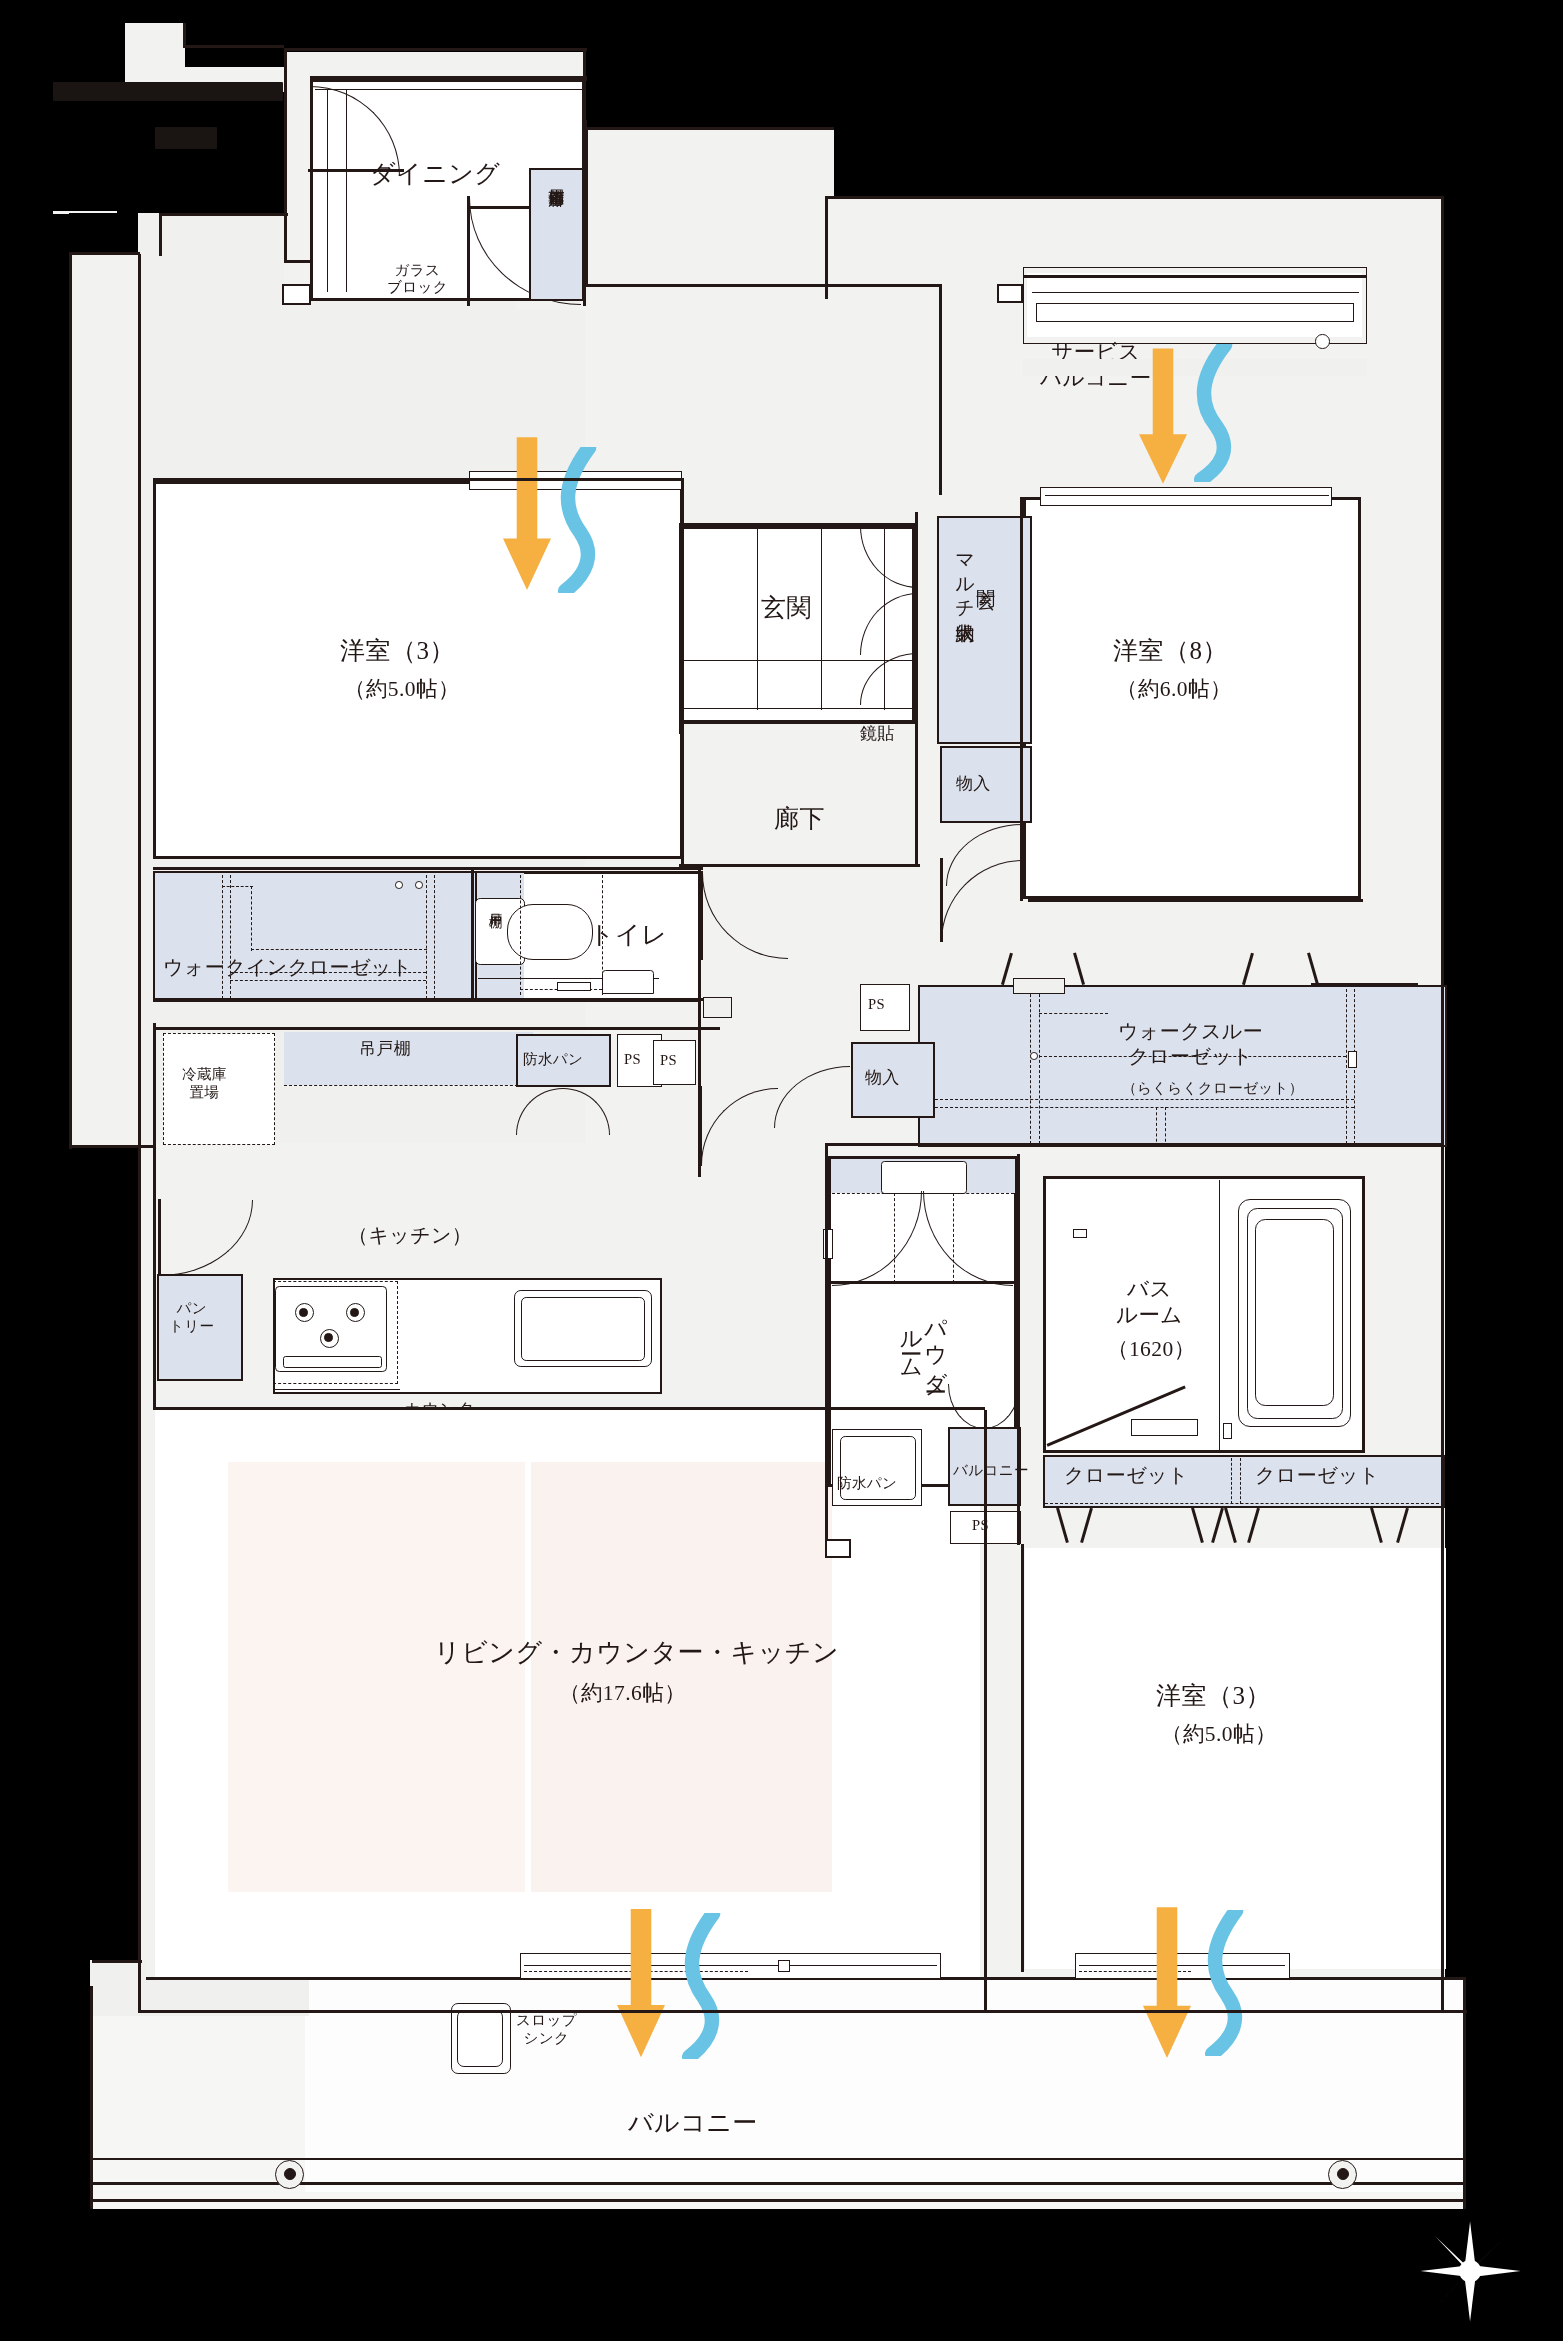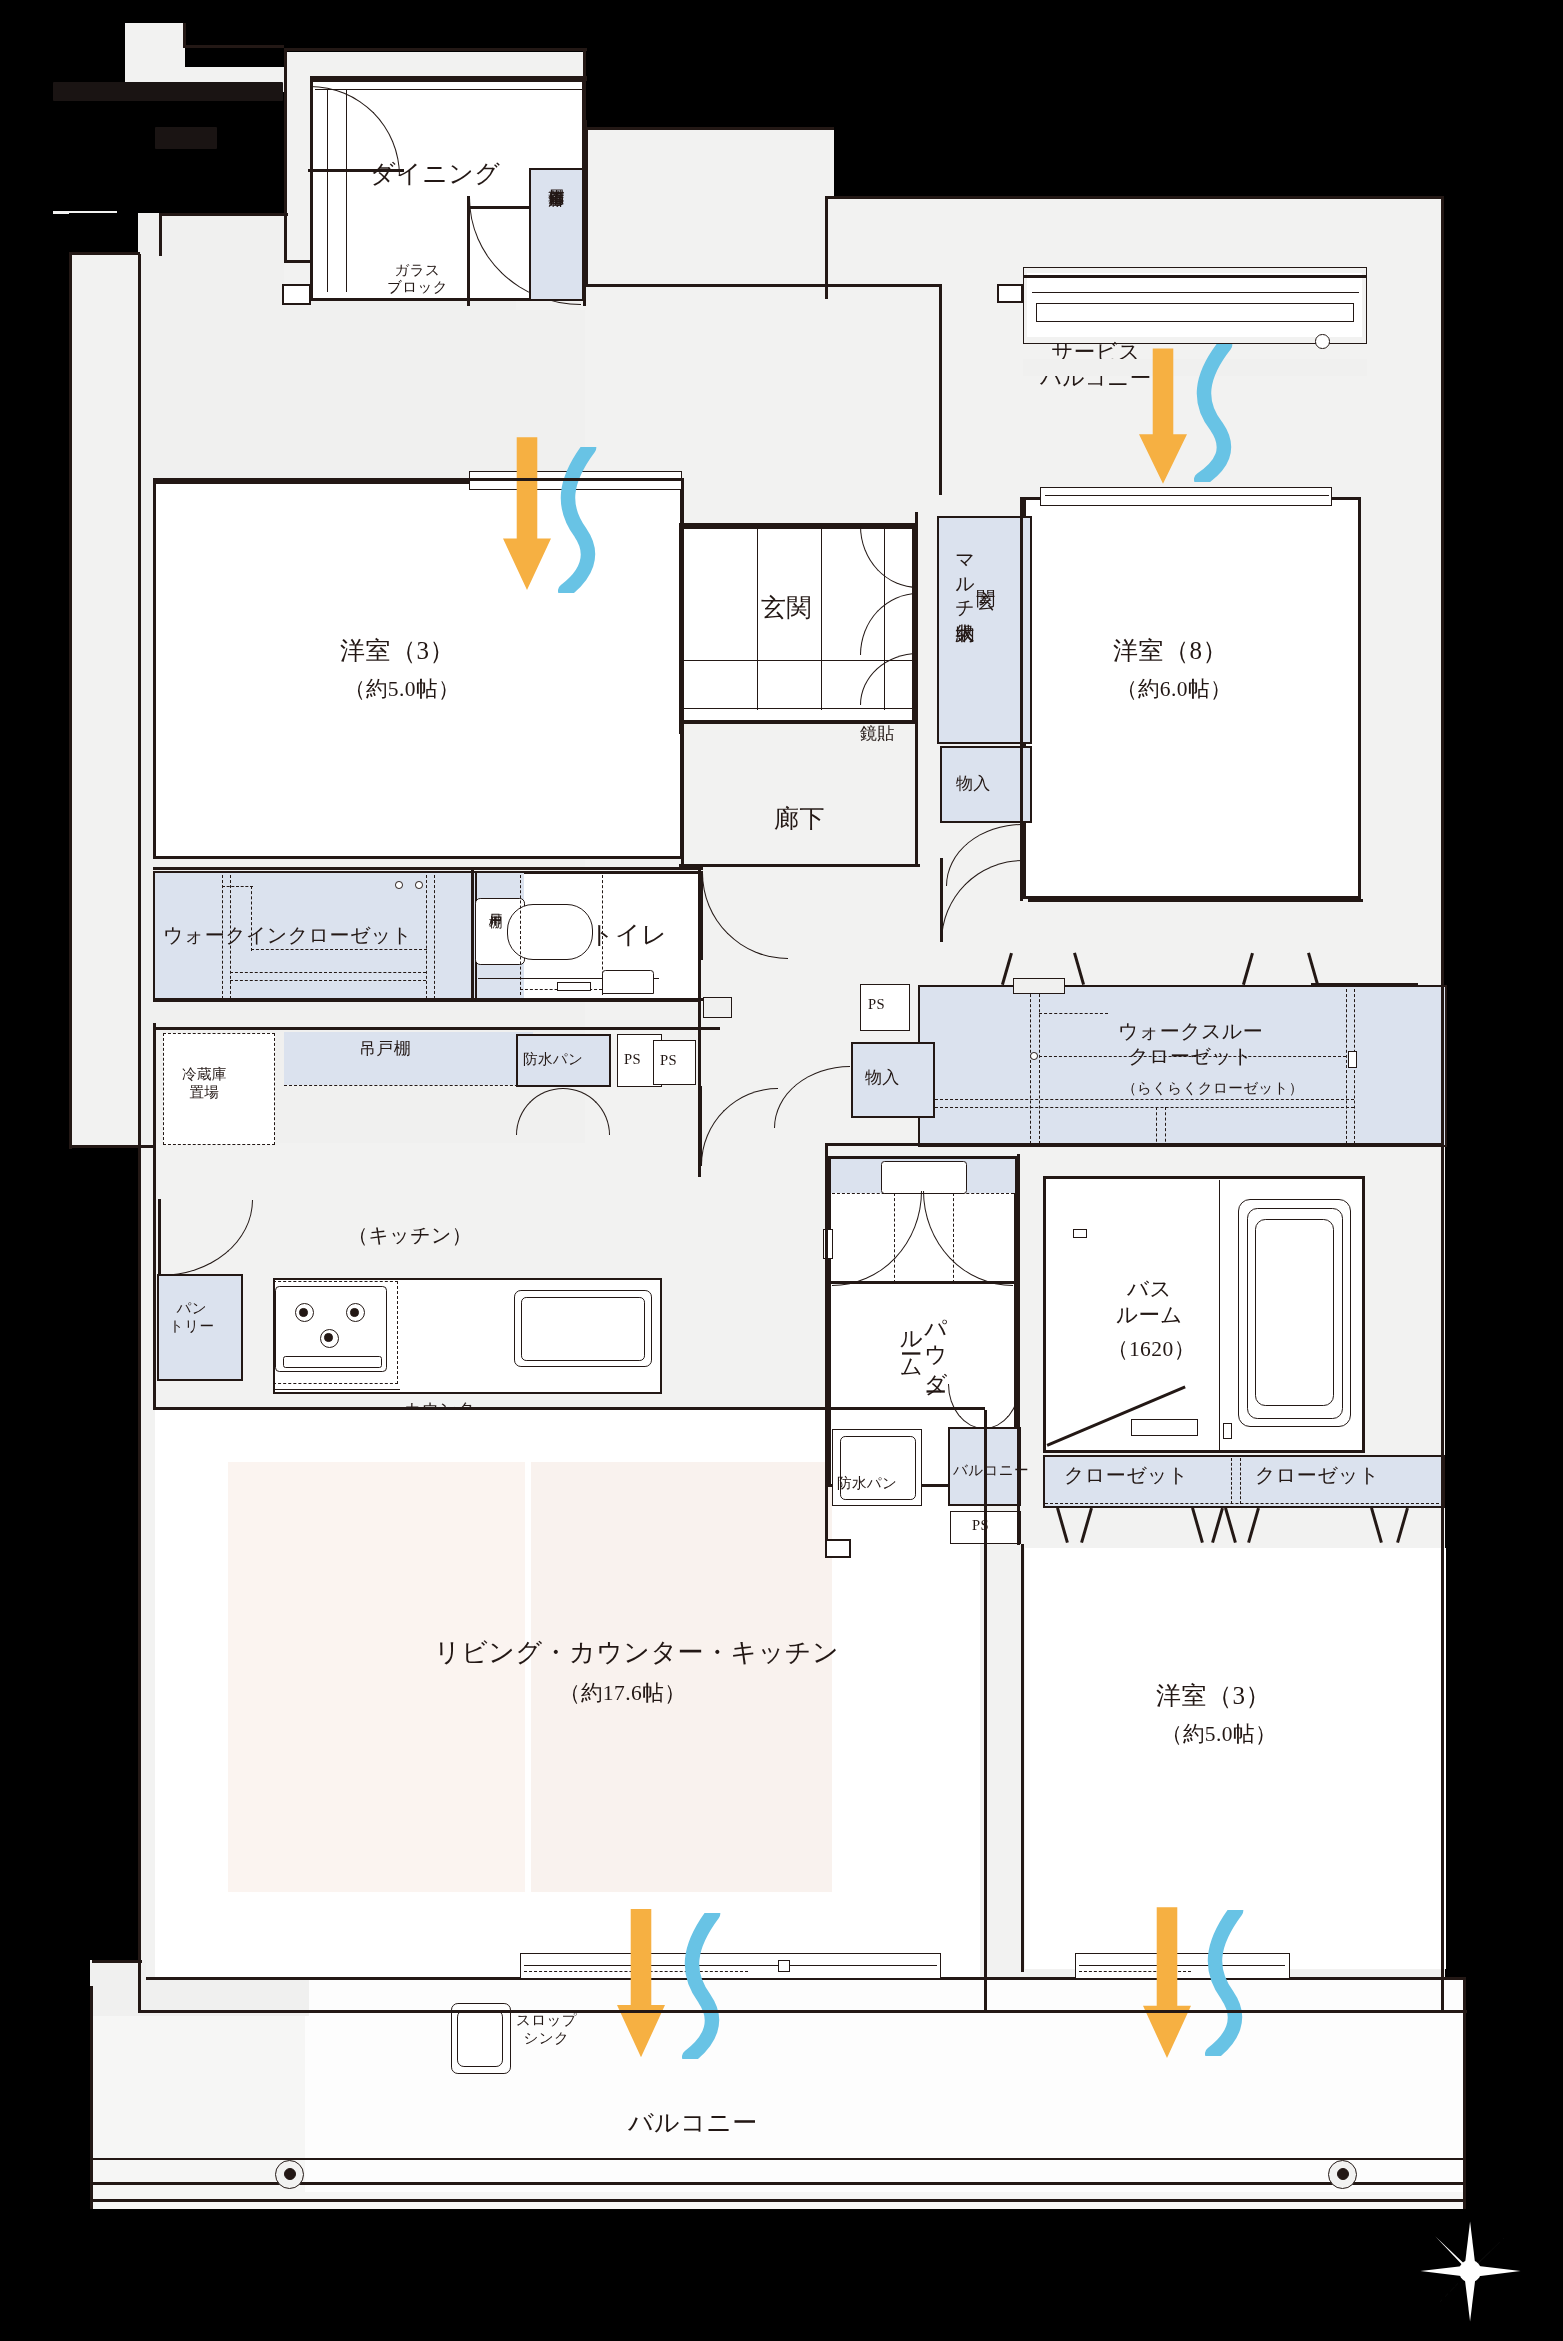--- a/index.html
+++ b/index.html
@@ -200,21 +200,21 @@
   <div class="lbl room-name" style="left:774px;top:804px;">廊下</div>
 
   <div class="closet" style="left:937px;top:516px;width:95px;height:228px;"></div>
   <div class="lbl vert" style="left:954px;top:542px;font-size:19px;">玄関<br>マルチ大収納</div>
 
   <div class="closet" style="left:940px;top:746px;width:92px;height:77px;"></div>
   <div class="lbl sm" style="left:956px;top:774px;">物入</div>
   <div class="arc arc-tl" style="left:946px;top:824px;width:76px;height:62px;"></div>
 
   <div class="closet" style="left:153px;top:871px;width:335px;height:131px;"></div>
-  <div class="lbl mid" style="left:163px;top:924px;">ウォークインクローゼット</div>
+  <div class="lbl mid" style="left:163px;top:956px;">ウォークインクローゼット</div>
   <div class="dash-v" style="left:222px;top:875px;height:124px;"></div>
   <div class="dash-v" style="left:230px;top:875px;height:124px;"></div>
   <div class="dash-v" style="left:426px;top:875px;height:124px;"></div>
   <div class="dash-v" style="left:434px;top:875px;height:124px;"></div>
   <div class="dash-h" style="left:230px;top:972px;width:196px;"></div>
   <div class="dash-h" style="left:230px;top:980px;width:196px;"></div>
   <div class="dash-h" style="left:222px;top:886px;width:31px;"></div>
   <div class="dash-v" style="left:251px;top:886px;height:65px;"></div>
   <div class="dash-h" style="left:251px;top:949px;width:176px;"></div>
   <div class="thinbox" style="left:395px;top:881px;width:7.7px;height:7.7px;border-radius:50%;"></div>

